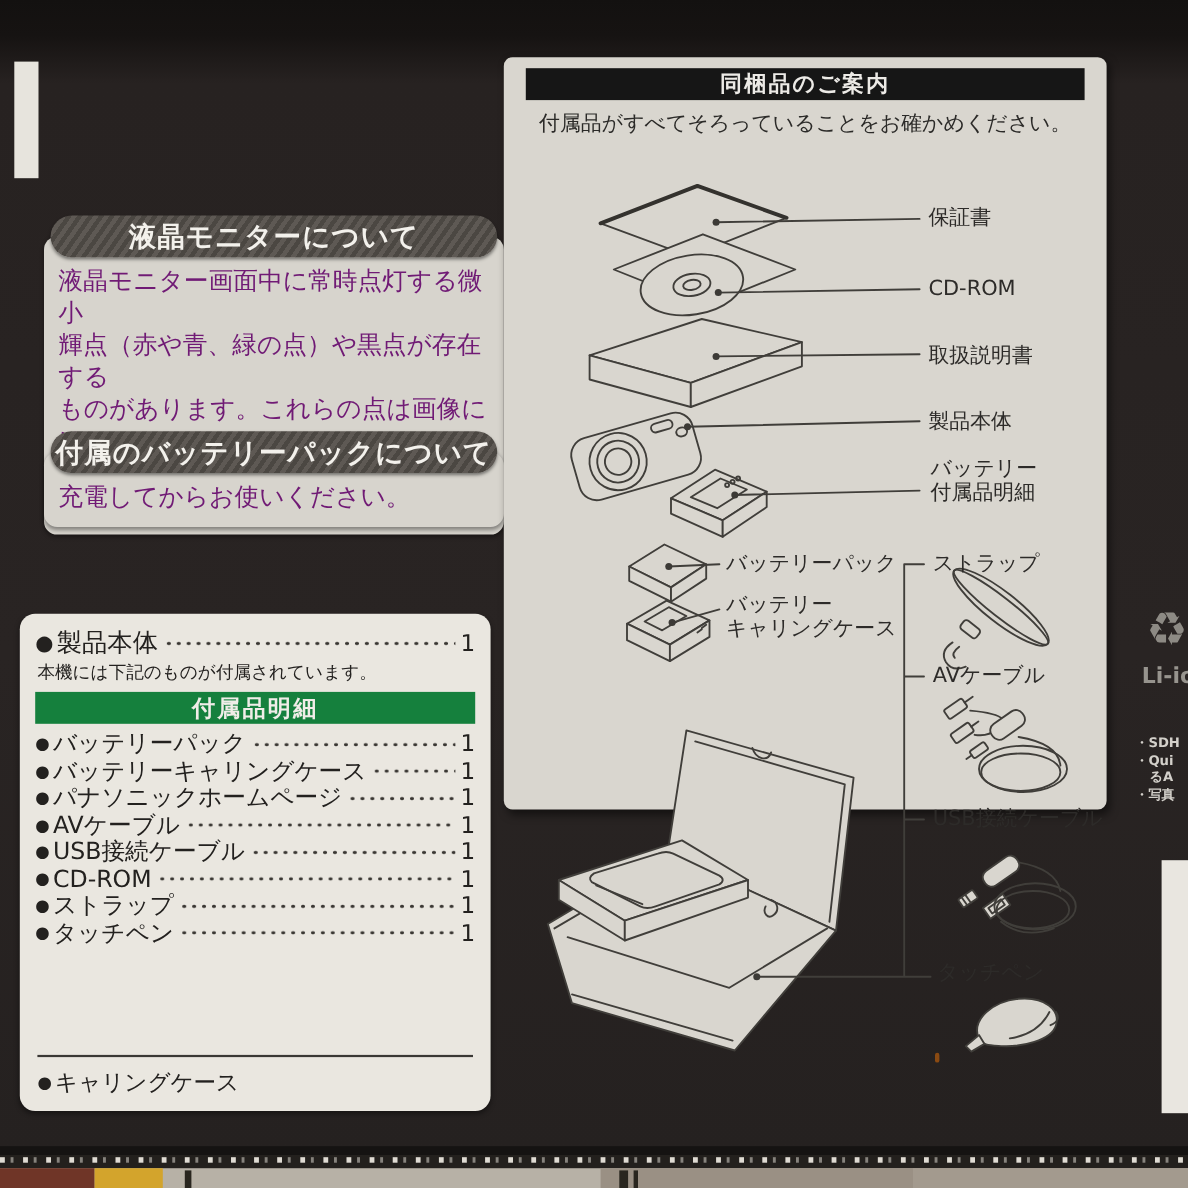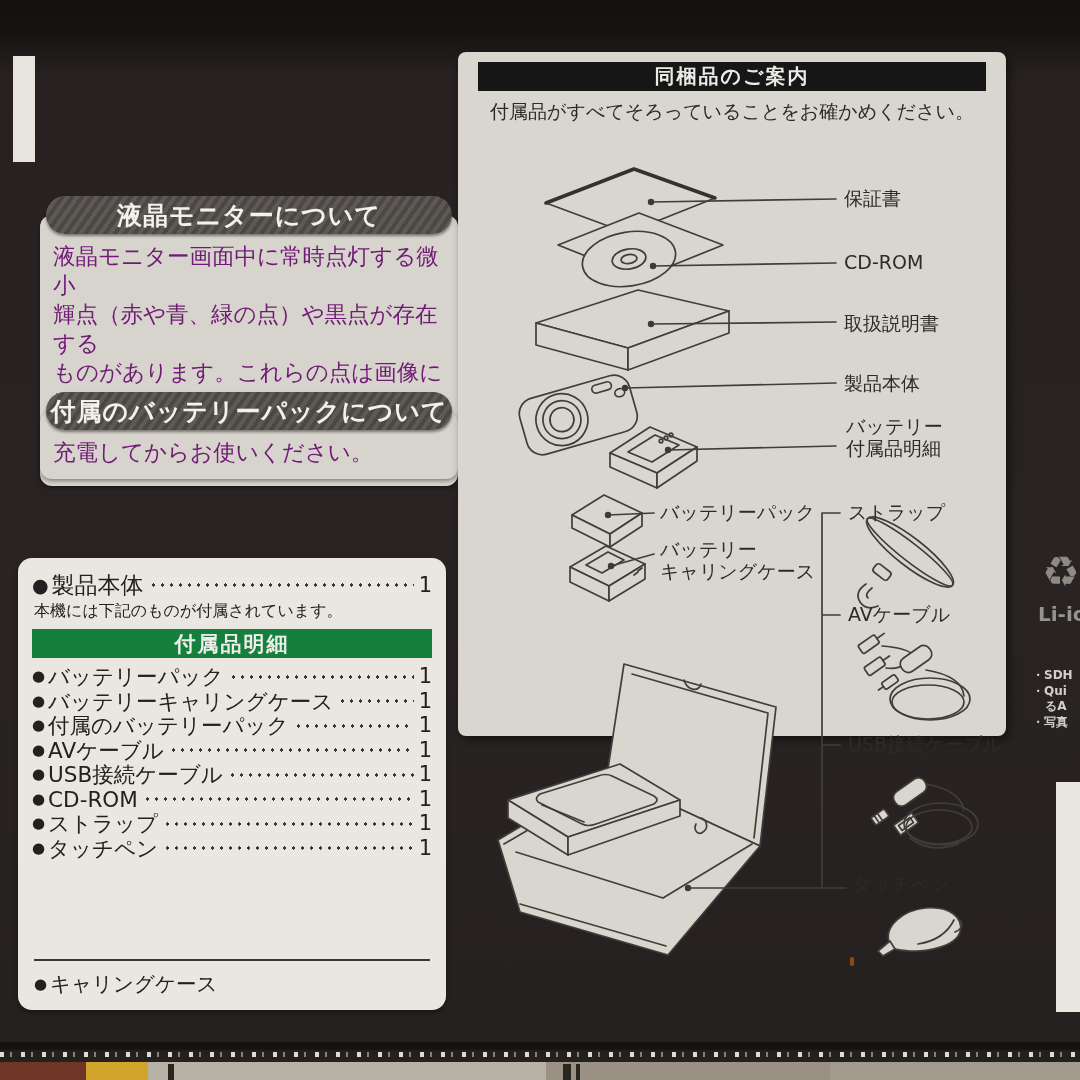--- a/index.html
+++ b/index.html
@@ -135,21 +135,21 @@
       <span class="count">1</span>
     </div>
     <div class="row">
       <span class="bullet">●</span>
       <span>バッテリーキャリングケース</span>
       <span class="dots"></span>
       <span class="count">1</span>
     </div>
     <div class="row">
       <span class="bullet">●</span>
-      <span>付属のバッテリーパック</span>
+      <span>パナソニックホームページ</span>
       <span class="dots"></span>
       <span class="count">1</span>
     </div>
     <div class="row">
       <span class="bullet">●</span>
       <span>AVケーブル</span>
       <span class="dots"></span>
       <span class="count">1</span>
     </div>
     <div class="row">

